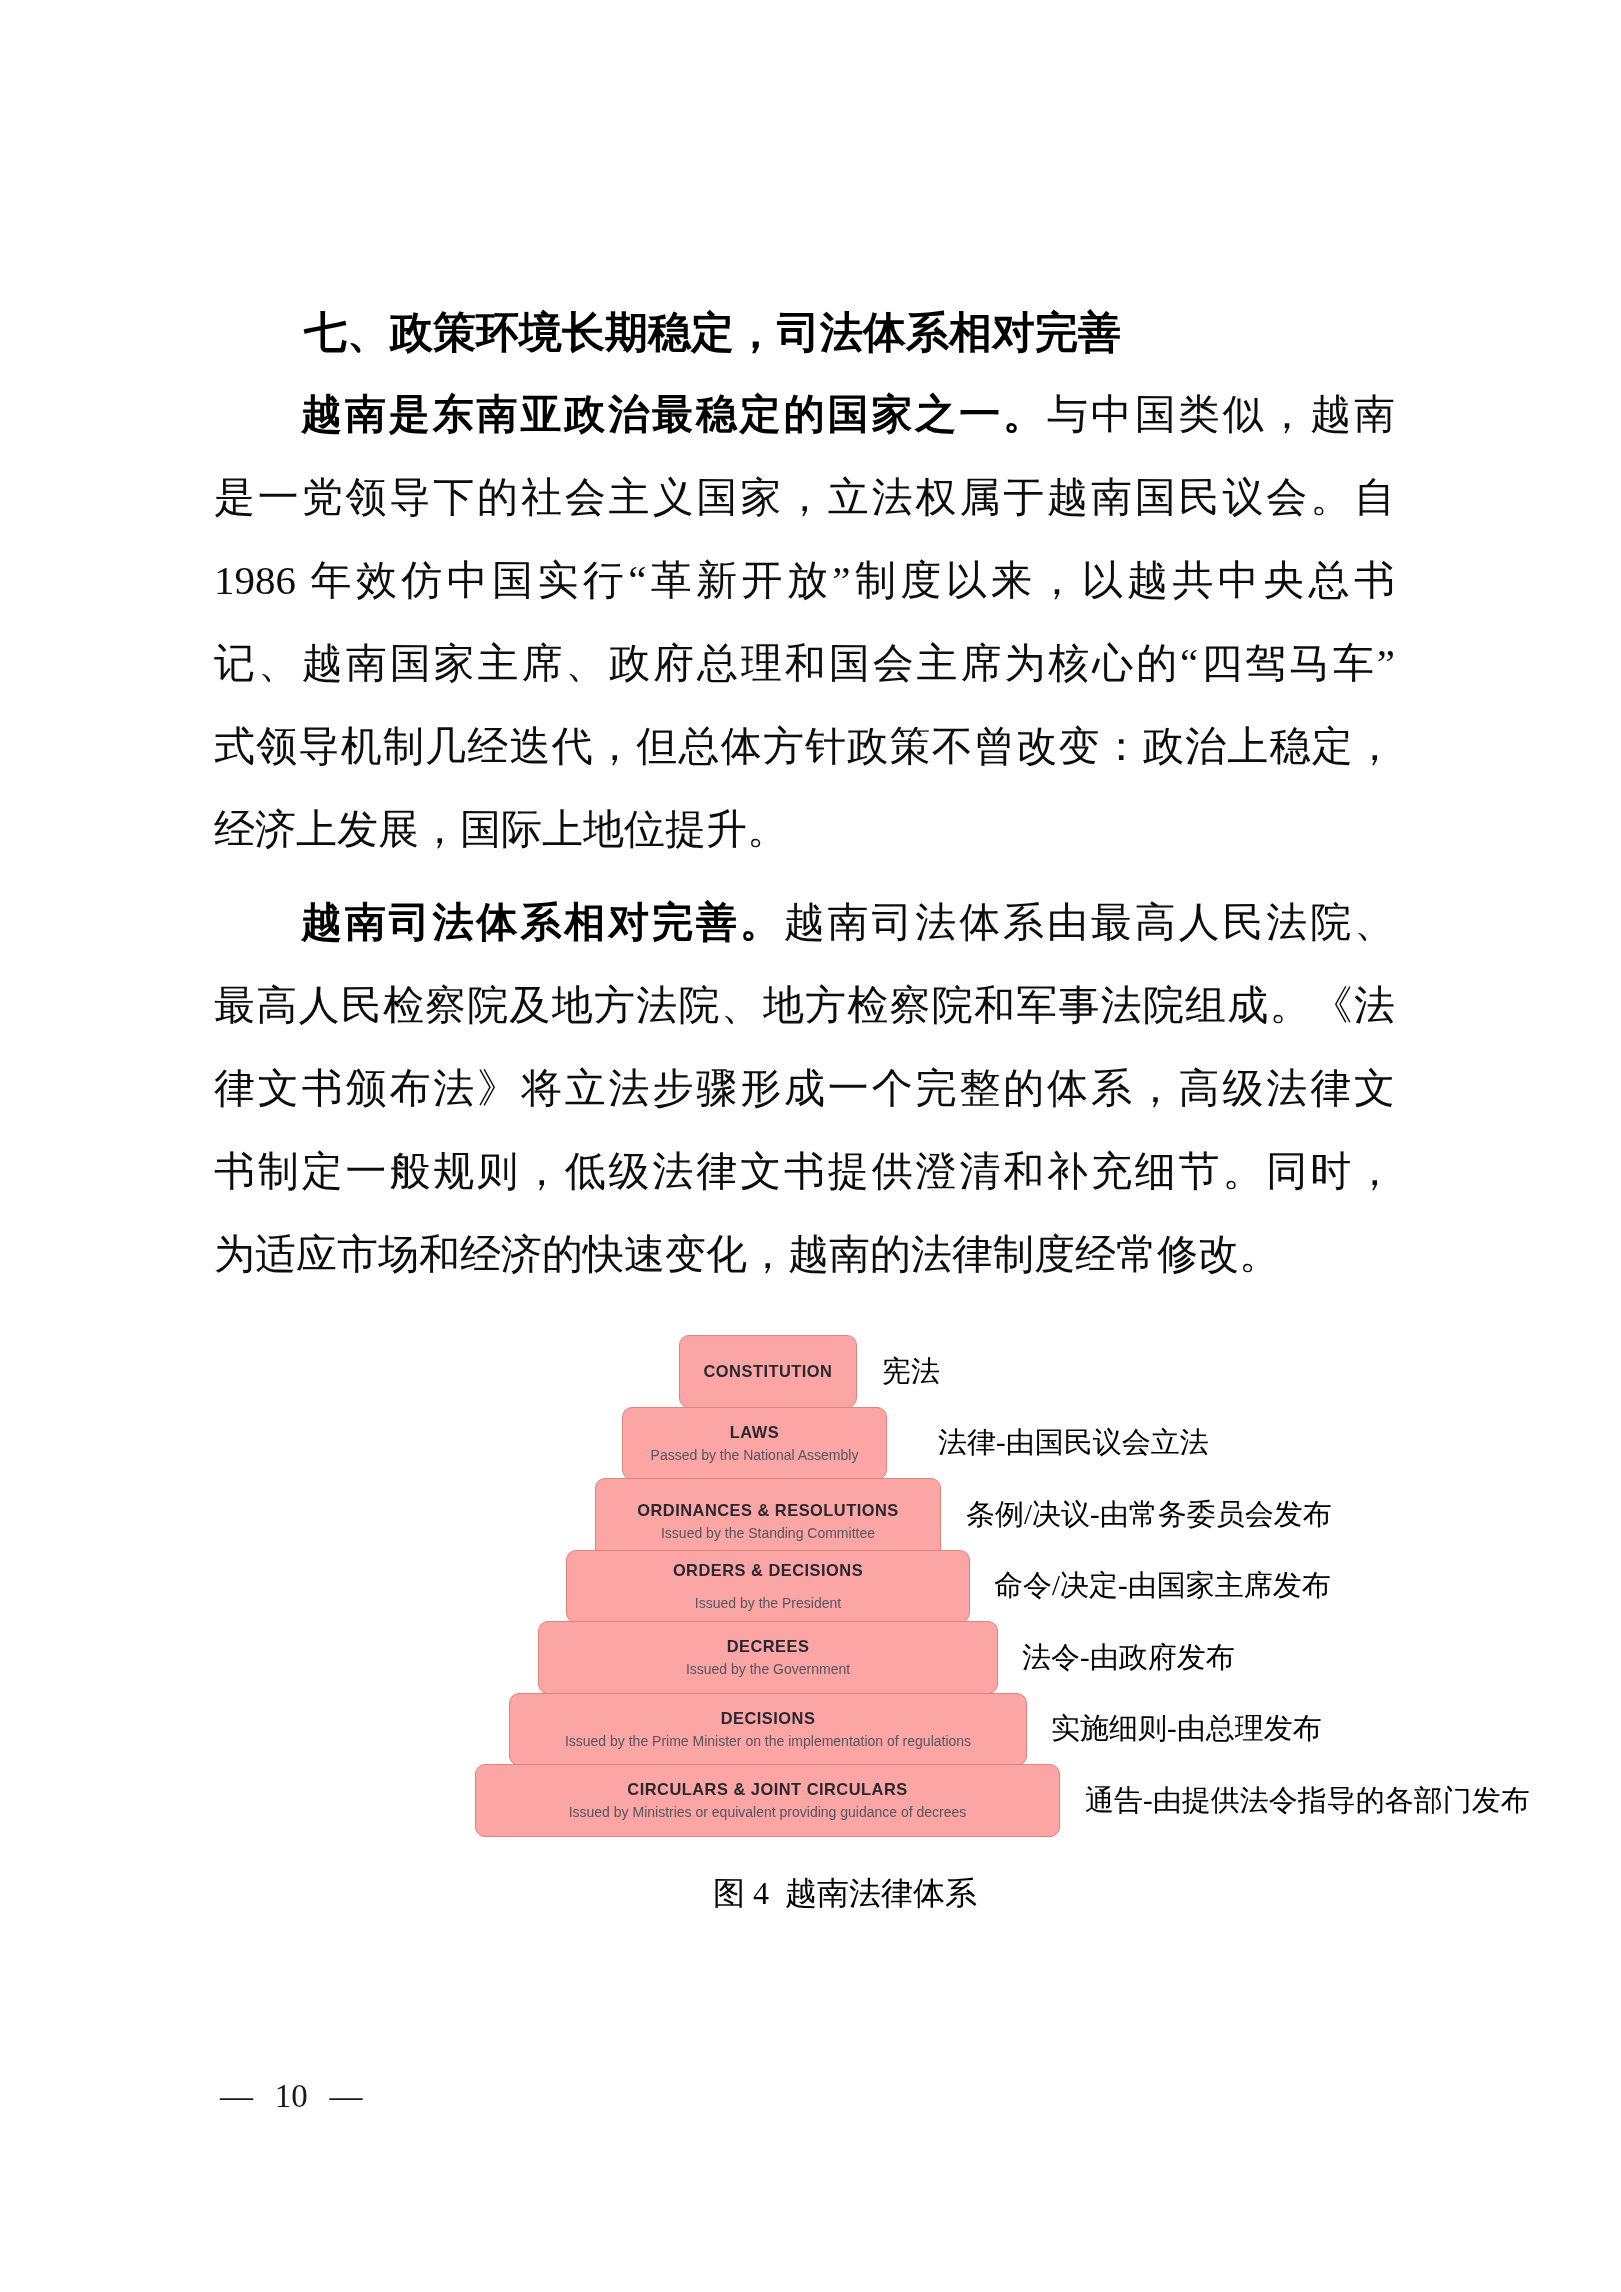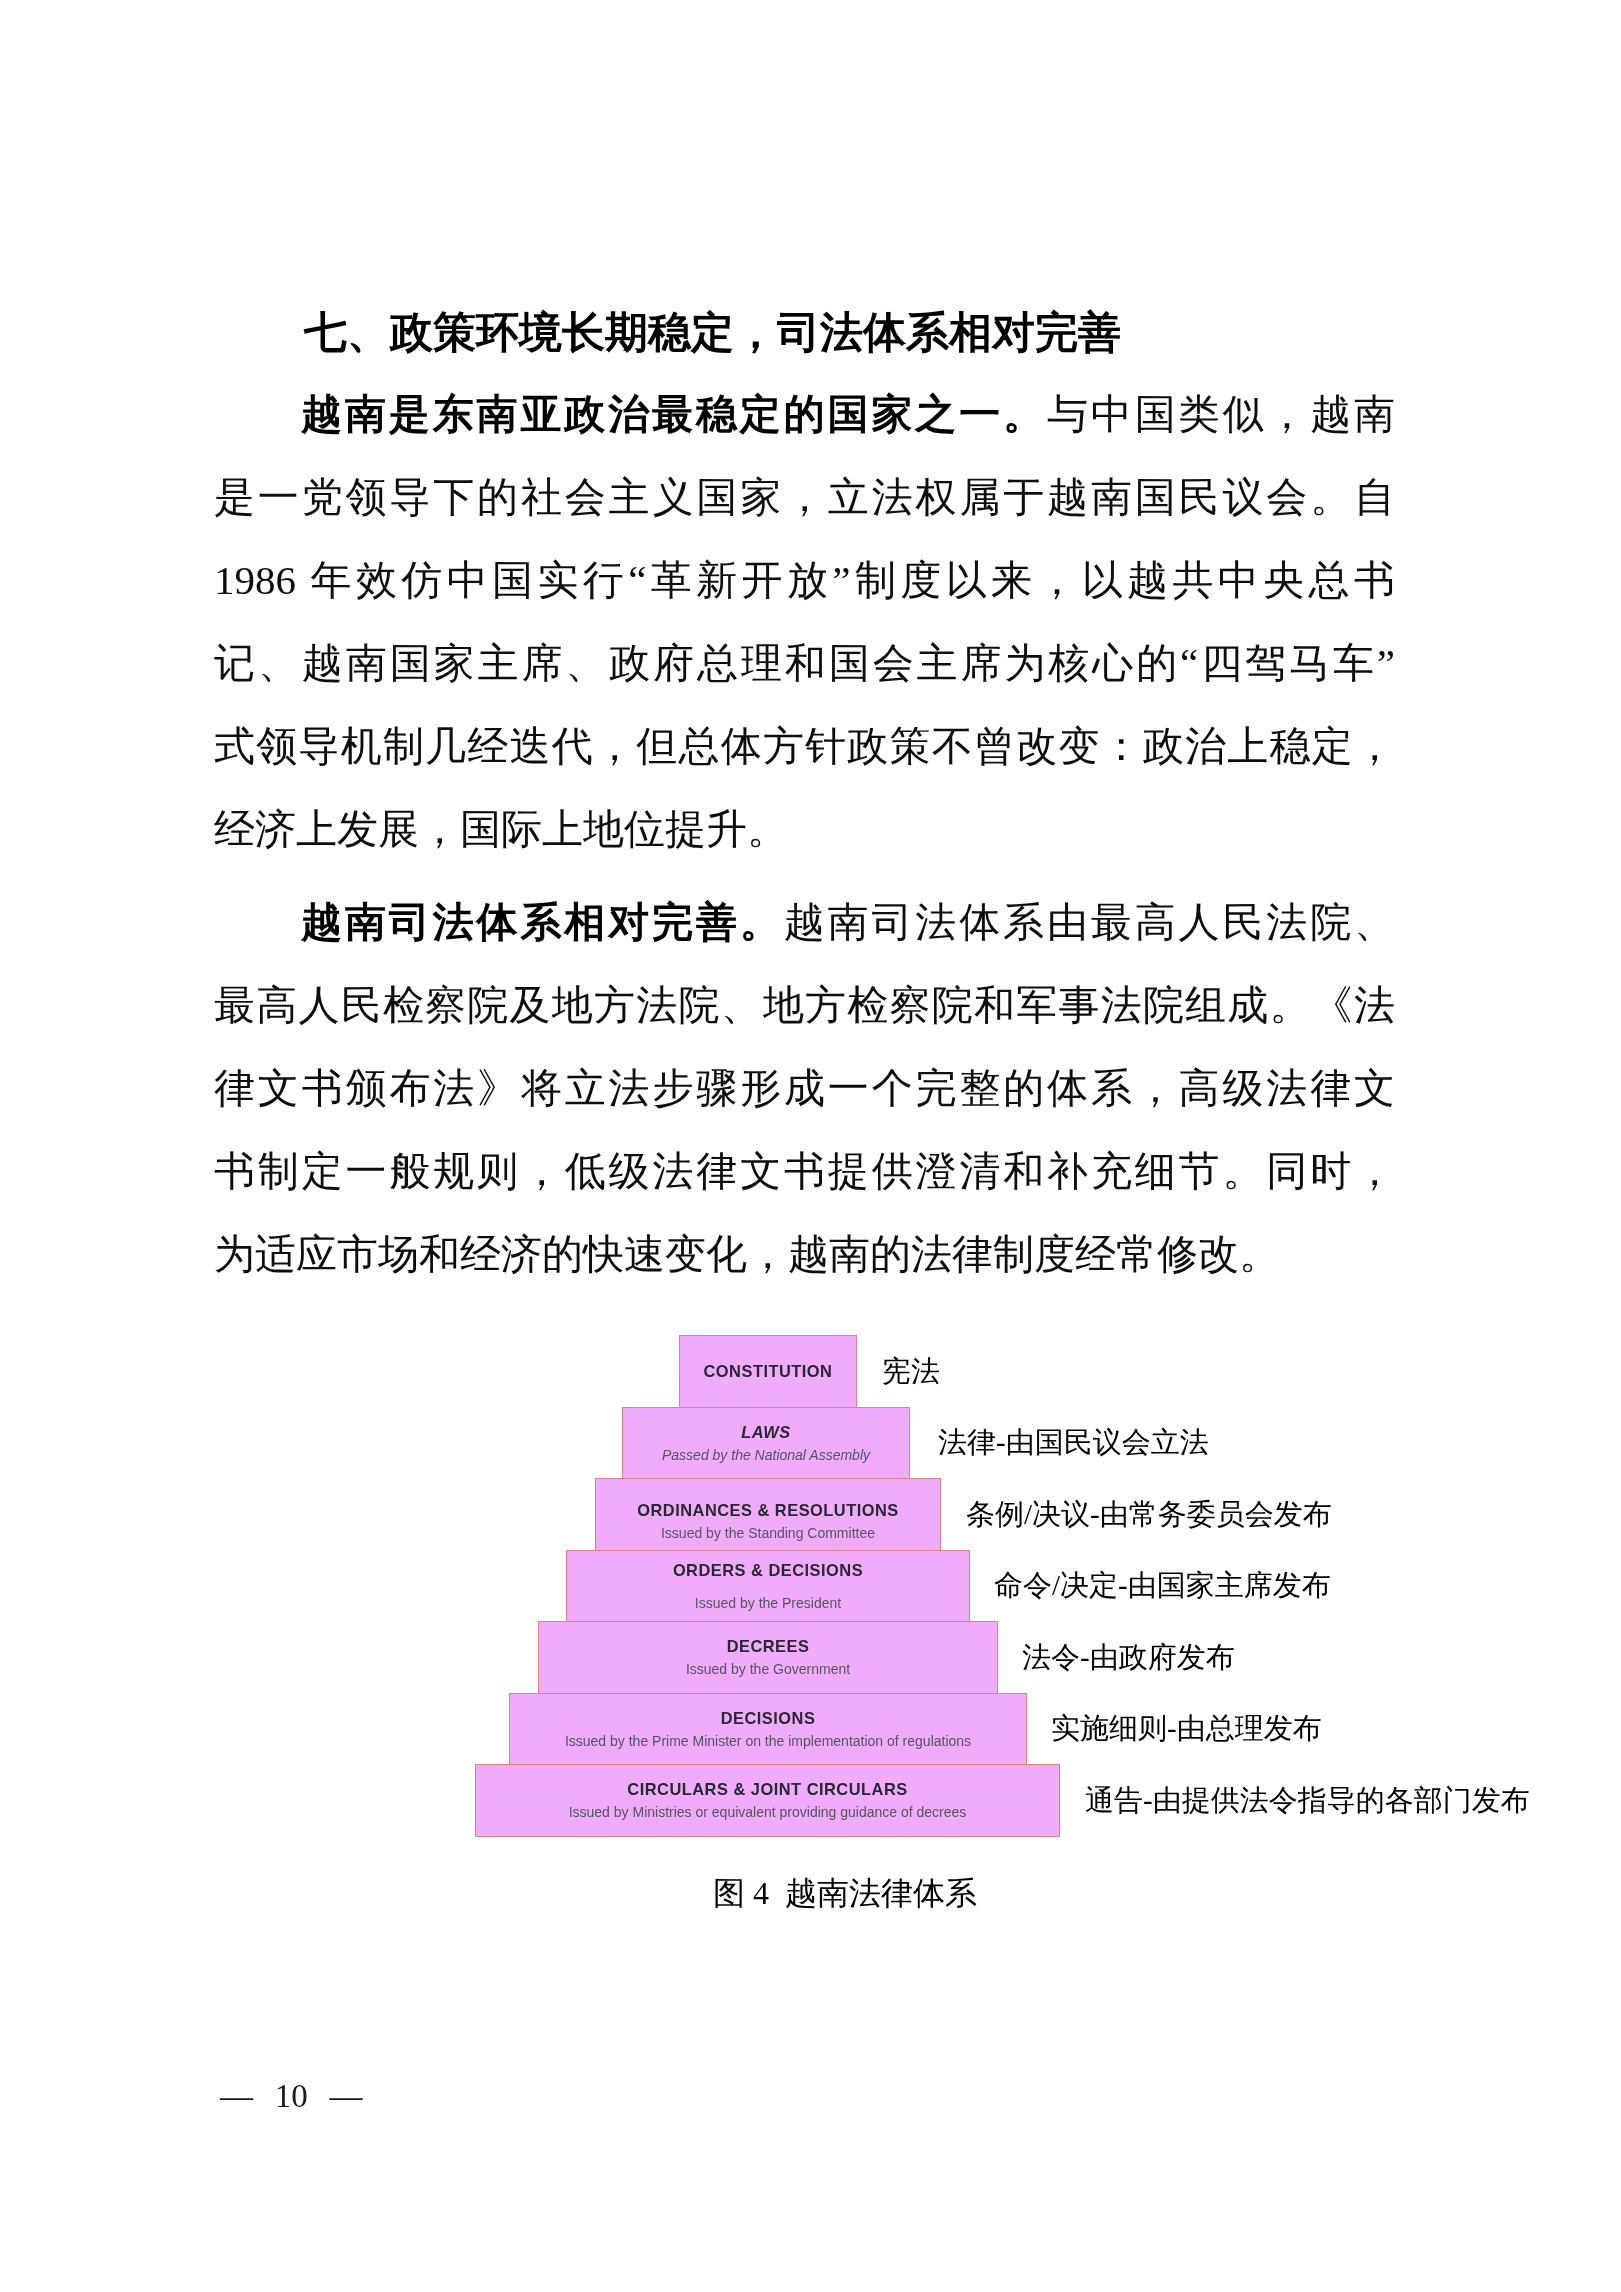--- a/index.html
+++ b/index.html
@@ -32,25 +32,26 @@
   .body-line.indent { text-indent:87px; }
   .body-line.para-start { margin-top:9.7px; }
   .seg-bold {
     font-family:"Liberation Sans","DejaVu Sans",sans-serif;
     font-weight:bold; color:#000000;
   }
   
   .pyramid { position:absolute; left:0; top:0; width:1621px; height:2292px; pointer-events:none; }
   .level-box {
     position:absolute; box-sizing:border-box;
-    background:#f0abfc;
+    background:#fca5a5;
     display:flex; flex-direction:column; justify-content:center; align-items:center;
     text-align:center;
     font-family:"Liberation Sans","DejaVu Sans",sans-serif;
     padding:3.9px 9.7px;
+    border-radius:10px;
   }
   .level-title {
     font-weight:bold; font-size:16.4px; letter-spacing:0.5px;
     color:#28282f; line-height:1.3; white-space:nowrap;
   }
   .level-subtitle {
     font-size:14px; color:#55555c; line-height:1.35; margin-top:1.9px;
   }
   .level-label {
     position:absolute; transform:translateY(-50%);
@@ -84,21 +85,21 @@
       <div class="body-line"><span class="seg">最高人民检察院及地方法院、地方检察院和军事法院组成。《法</span></div>
       <div class="body-line"><span class="seg">律文书颁布法》将立法步骤形成一个完整的体系，高级法律文</span></div>
       <div class="body-line"><span class="seg">书制定一般规则，低级法律文书提供澄清和补充细节。同时，</span></div>
       <div class="body-line last"><span class="seg">为适应市场和经济的快速变化，越南的法律制度经常修改。</span></div>
     </div>
   <div class="pyramid" id="pyramid">
       <div class="level-box" style="left: 679px; top: 1335px; width: 178px; height: 73px; border: 1.9px solid rgb(224, 131, 125);">
         <div class="level-title">CONSTITUTION</div>
       </div>
       <div class="level-label" style="left: 882px; top: 1372px;">宪法</div>
-      <div class="level-box" style="left: 622px; top: 1407px; width: 288px; height: 73px; border: 1.9px solid rgb(224, 131, 125); font-style: italic;">
+      <div class="level-box" style="left: 622px; top: 1407px; width: 265px; height: 73px; border: 1.9px solid rgb(224, 131, 125);">
         <div class="level-title">LAWS</div>
         <div class="level-subtitle">Passed by the National Assembly</div>
       </div>
       <div class="level-label" style="left: 938px; top: 1443px;">法律-由国民议会立法</div>
       <div class="level-box" style="left: 595px; top: 1478px; width: 346px; height: 87px; border: 1.9px solid rgb(224, 131, 125);">
         <div class="level-title">ORDINANCES &amp; RESOLUTIONS</div>
         <div class="level-subtitle">Issued by the Standing Committee</div>
       </div>
       <div class="level-label" style="left: 966px; top: 1515px;">条例/决议-由常务委员会发布</div>
       <div class="level-box" style="left: 566px; top: 1550px; width: 404px; height: 73px; border: 1.9px solid rgb(224, 131, 125); gap: 10px;">

